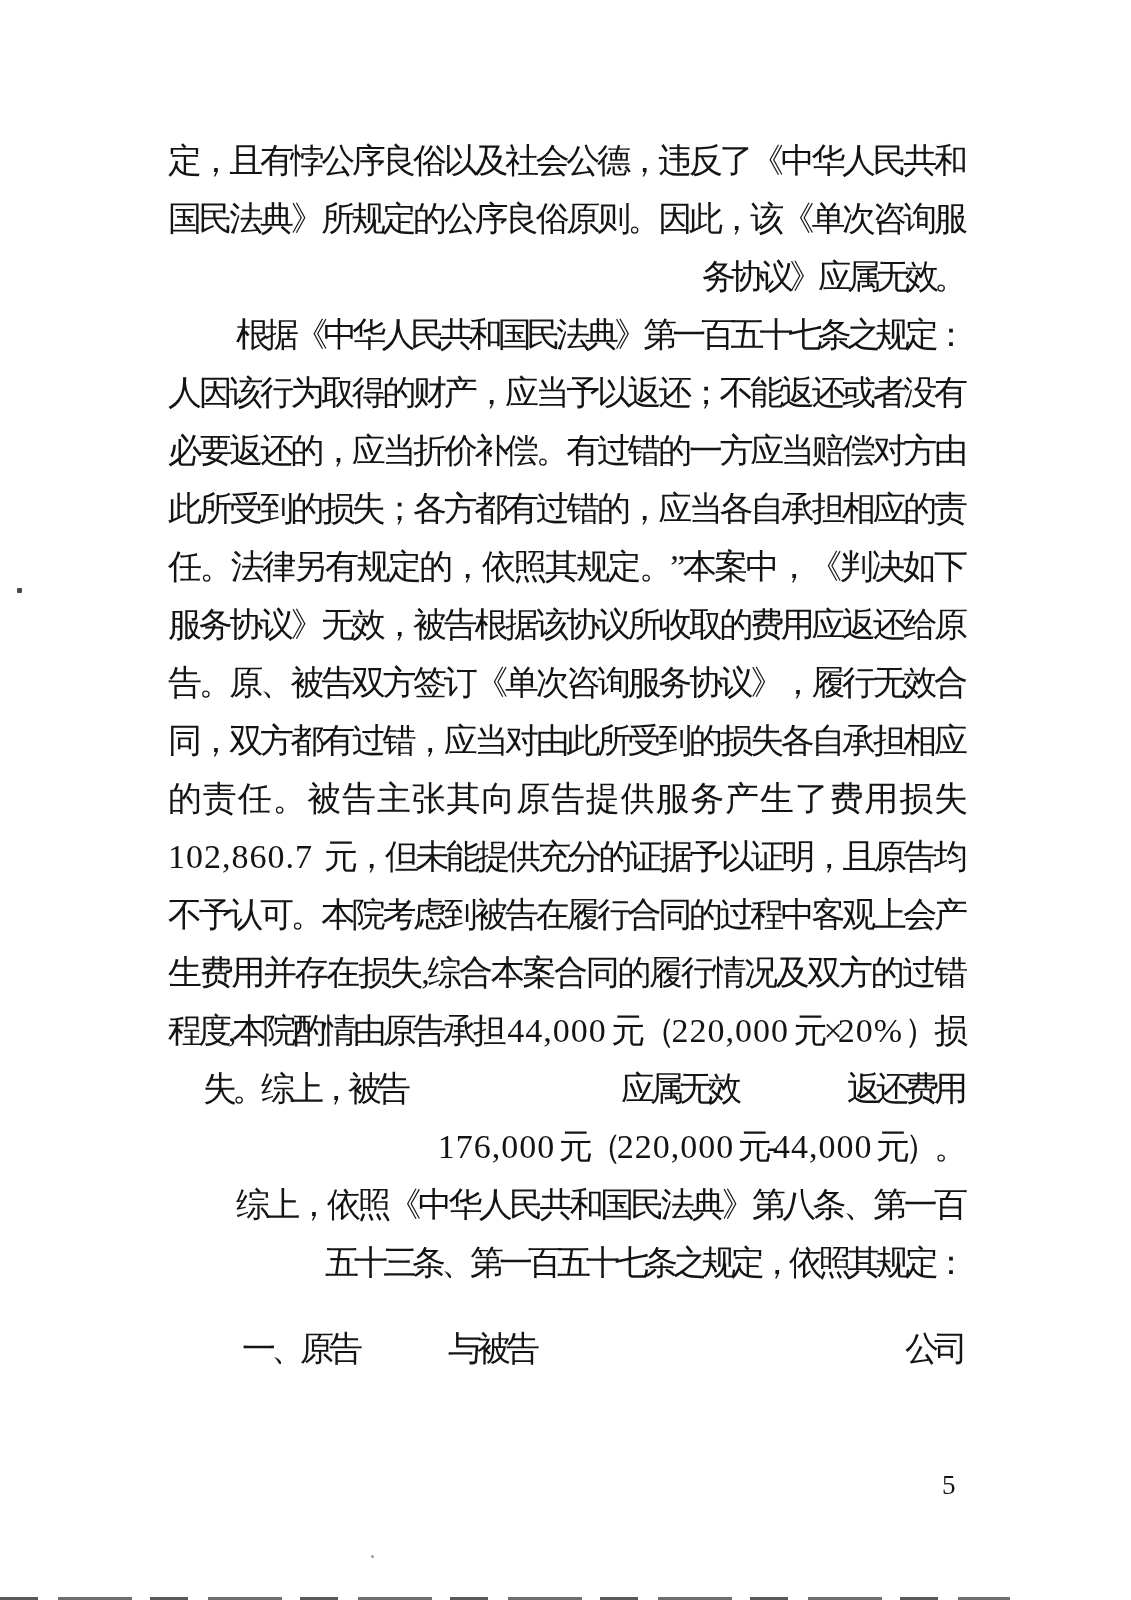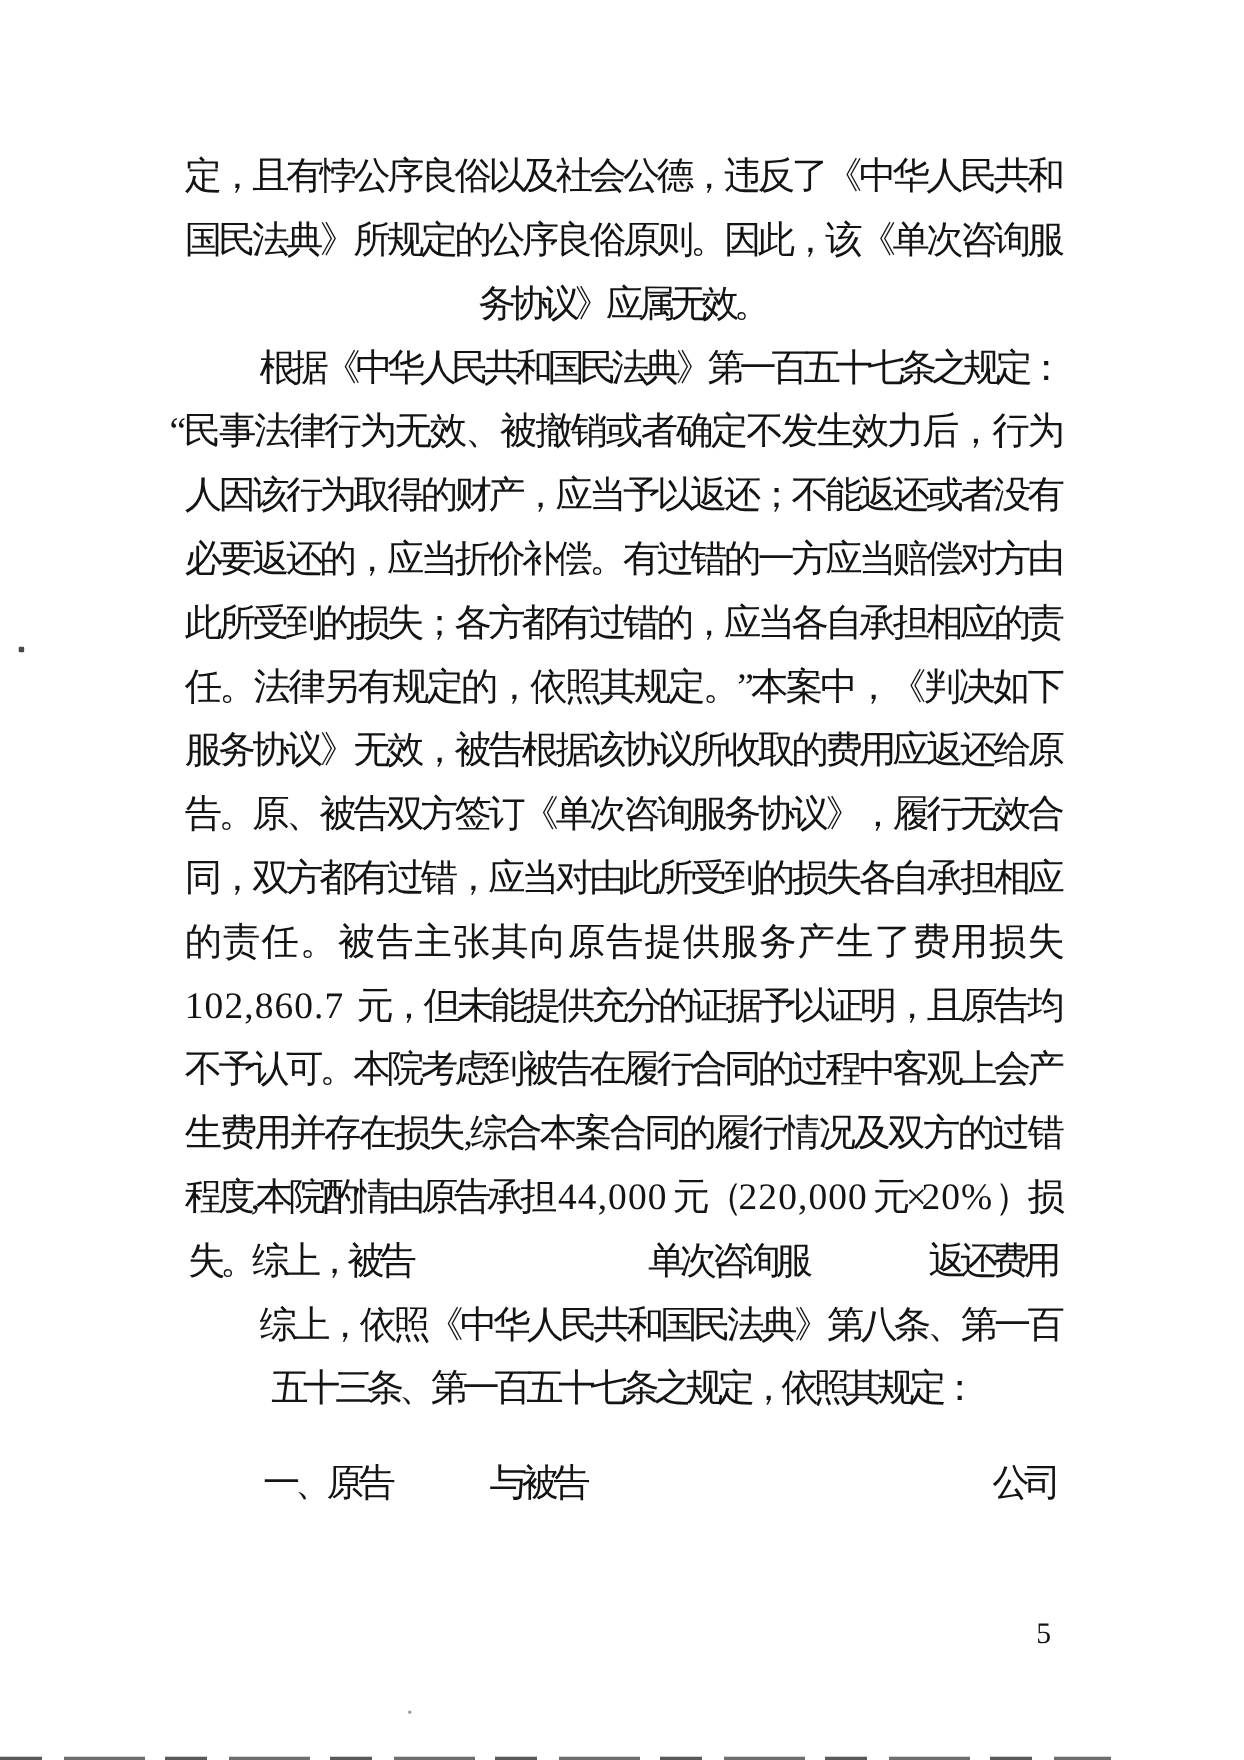--- a/index.html
+++ b/index.html
@@ -15,21 +15,21 @@
     position:absolute;
     left:168px; top:132px;
     width:795px;
   }
   .line {
     height:58px;
     line-height:58px;
     font-size:34px;
     letter-spacing:-5px;
     white-space:nowrap;
-    text-align:center;
+    text-align:right;
   }
   .just {
     white-space:normal;
     text-align:justify;
     text-align-last:justify;
     text-justify:inter-character;
   }
   .indent { padding-left:68px; }
   .hang { text-indent:-14px; }
   .sp-before { margin-top:28px; }
@@ -64,39 +64,39 @@
 </head>
 <body>
 
 <div class="page">
   <div class="textblock">
 
     <div class="line just">定，且有悖公序良俗以及社会公德，违反了《中华人民共和</div>
     <div class="line just">国民法典》所规定的公序良俗原则。因此，该《单次咨询服</div>
     <div class="line">务协议》应属无效。</div>
     <div class="line just indent">根据《中华人民共和国民法典》第一百五十七条之规定：</div>
-    <div class="line just hang">“民事法律行为无效、被撤销或者确定不发生效力后，行为</div>
     <div class="line just">人因该行为取得的财产，应当予以返还；不能返还或者没有</div>
     <div class="line just">必要返还的，应当折价补偿。有过错的一方应当赔偿对方由</div>
     <div class="line just">此所受到的损失；各方都有过错的，应当各自承担相应的责</div>
     <div class="line just">任。法律另有规定的，依照其规定。”本案中，《判决如下</div>
     <div class="line just">服务协议》无效，被告根据该协议所收取的费用应返还给原</div>
     <div class="line just">告。原、被告双方签订《单次咨询服务协议》，履行无效合</div>
     <div class="line just">同，双方都有过错，应当对由此所受到的损失各自承担相应</div>
     <div class="line just">的责任。被告主张其向原告提供服务产生了费用损失</div>
 
     <div class="line just"><span class="num">102,860.7 </span><span>元，但未能提供充分的证据予以证明，且原告均</span></div>
 
     <div class="line just">不予认可。本院考虑到被告在履行合同的过程中客观上会产</div>
     <div class="line just">生费用并存在损失,综合本案合同的履行情况及双方的过错</div>
 
     <div class="line just"><span>程度,本院酌情由原告承担 </span><span class="num">44,000</span><span> 元（</span><span class="num">220,000</span><span> 元×</span><span class="num">20%</span><span>）损</span></div>
 
-    <div class="line"><span>失。综上，被告</span><span class="gap" style="width:215px"></span><span>单次咨询服</span><span class="gap" style="width:110px"></span><span>返还费用</span></div>
+    <div class="line"><span>失。综上，被告</span><span class="gap" style="width:215px"></span><span>应属无效</span><span class="gap" style="width:110px"></span><span>返还费用</span></div>
 
+    <div class="line"><span class="num">176,000</span><span> 元（</span><span class="num">220,000</span><span> 元-</span><span class="num">44,000</span><span> 元）。</span></div>
 
     <div class="line just indent">综上，依照《中华人民共和国民法典》第八条、第一百</div>
     <div class="line">五十三条、第一百五十七条之规定，依照其规定：</div>
 
     <div class="line indent sp-before"><span>一、原告</span><span class="gap" style="width:90px"></span><span>与被告</span><span class="gap" style="width:370px"></span><span>公司</span></div>
 
   </div>
 
   <div class="page-number">5</div>
 

